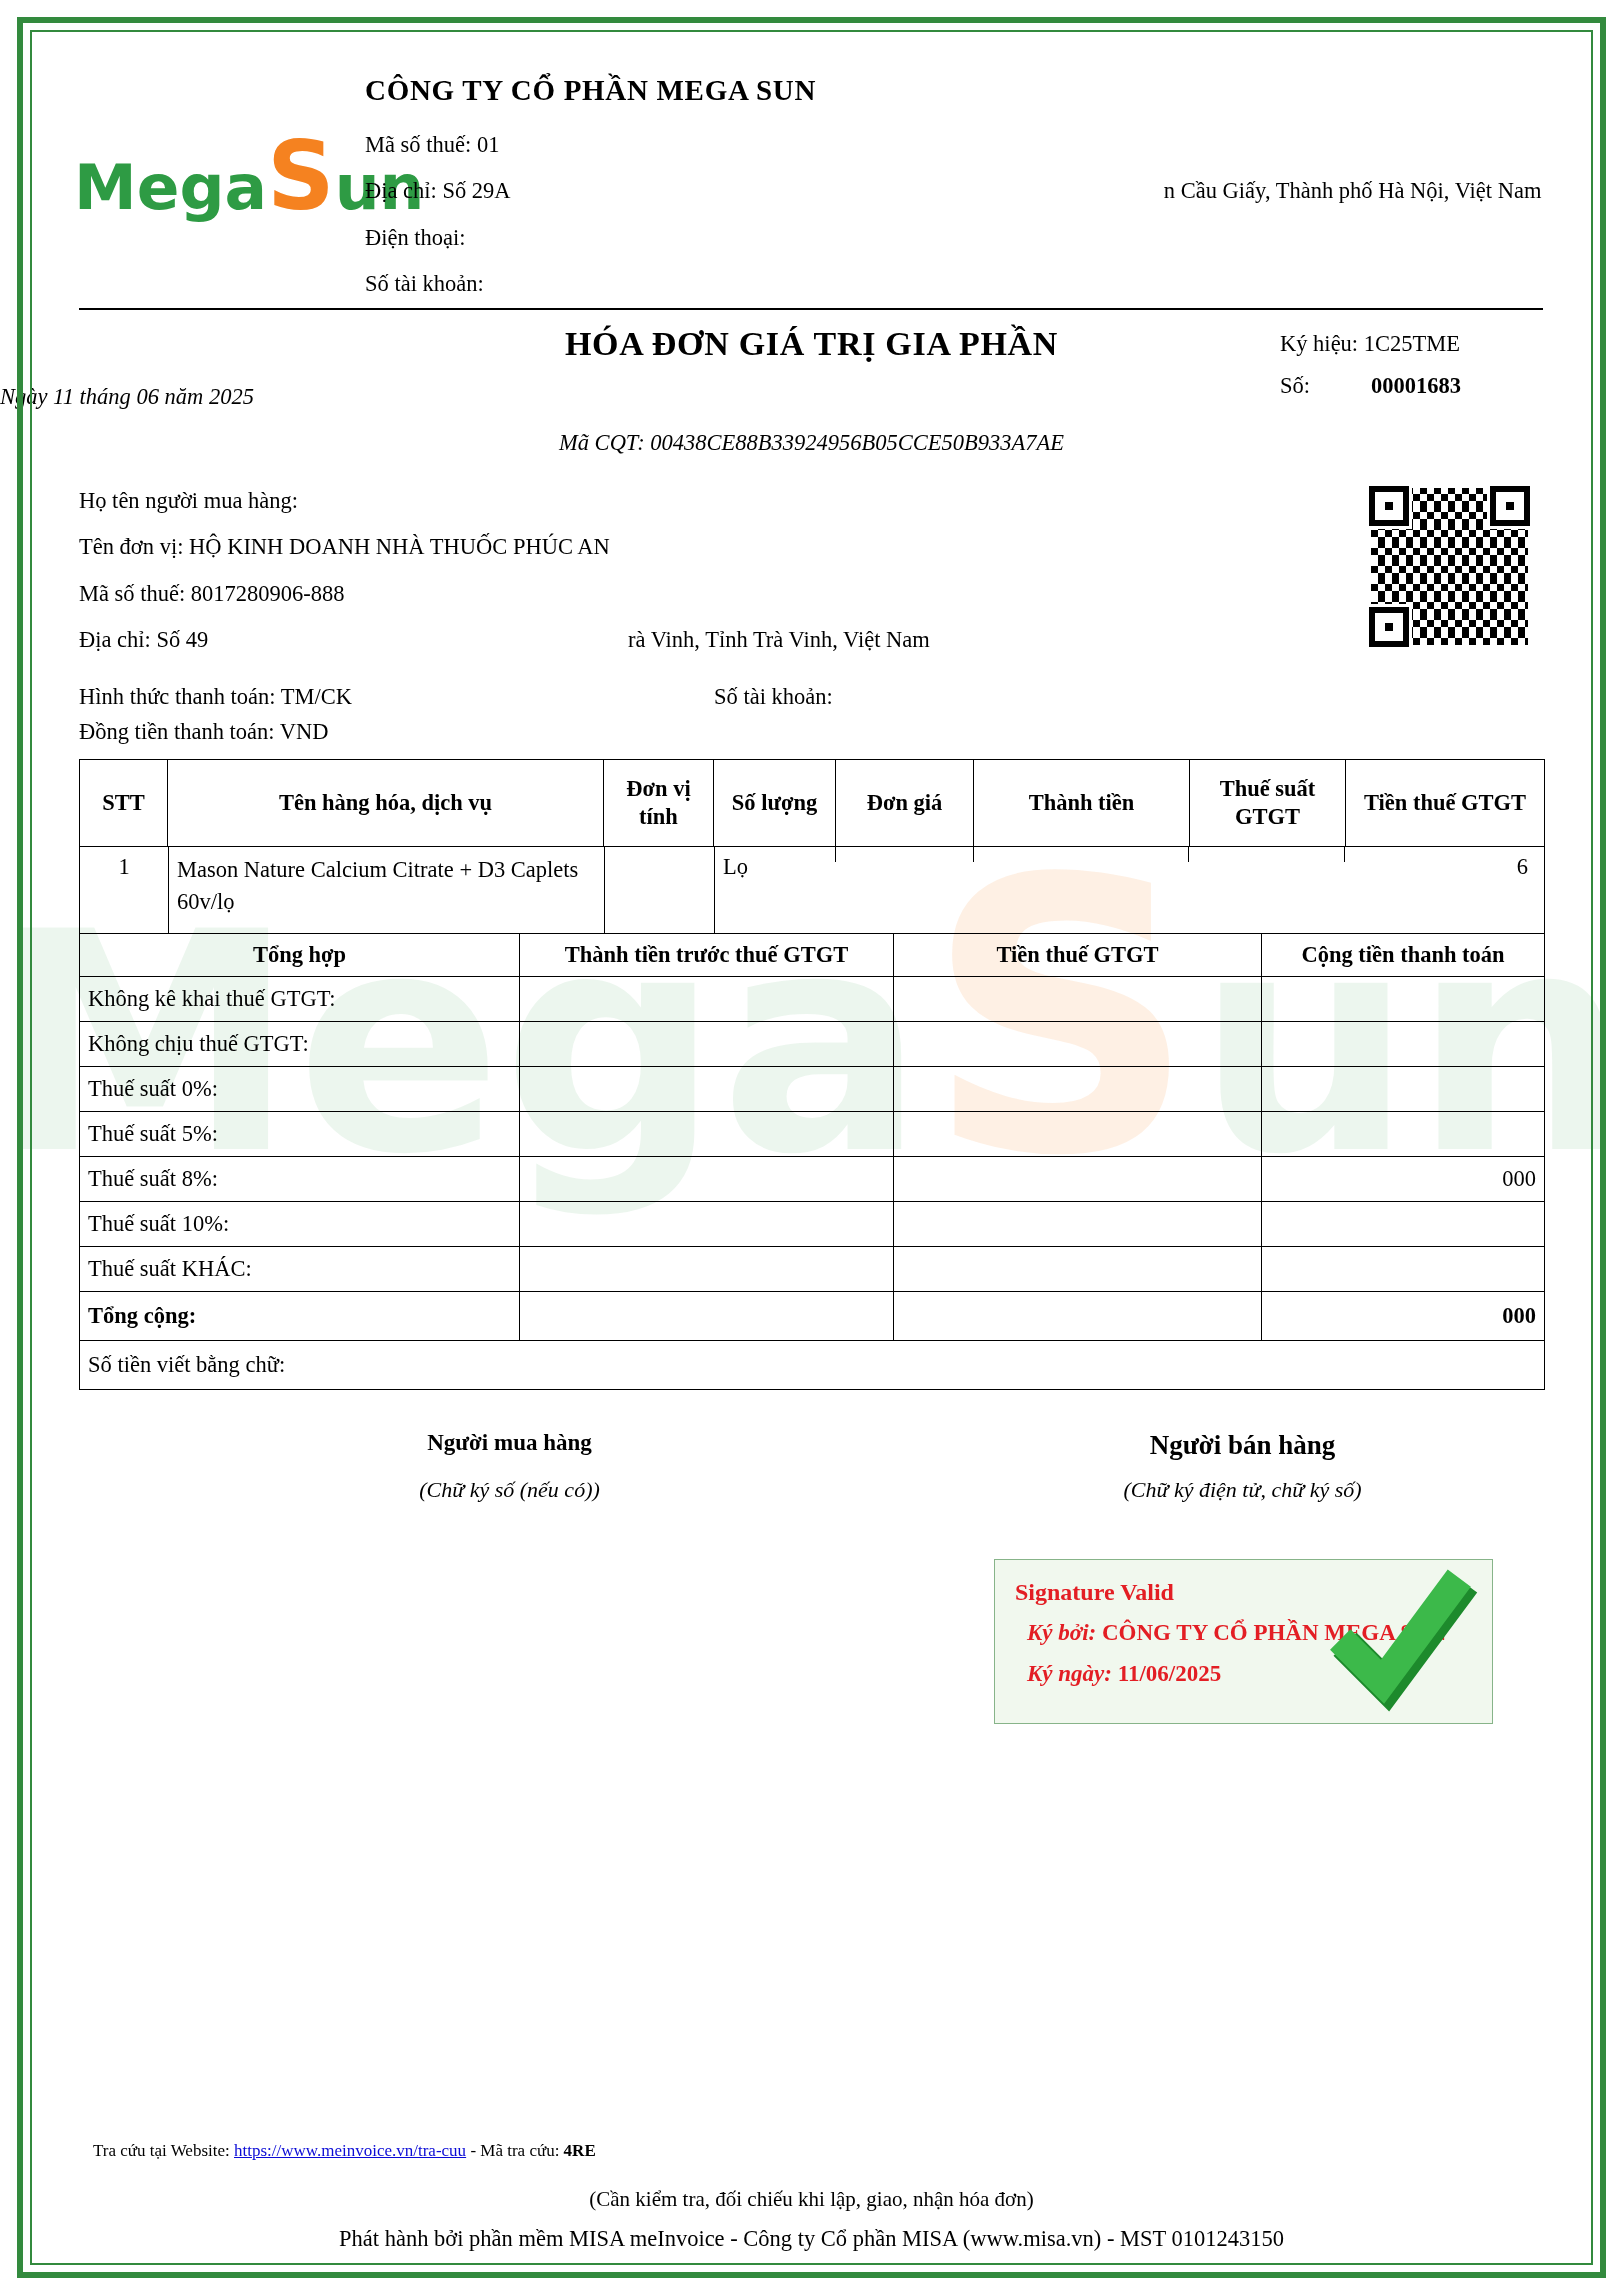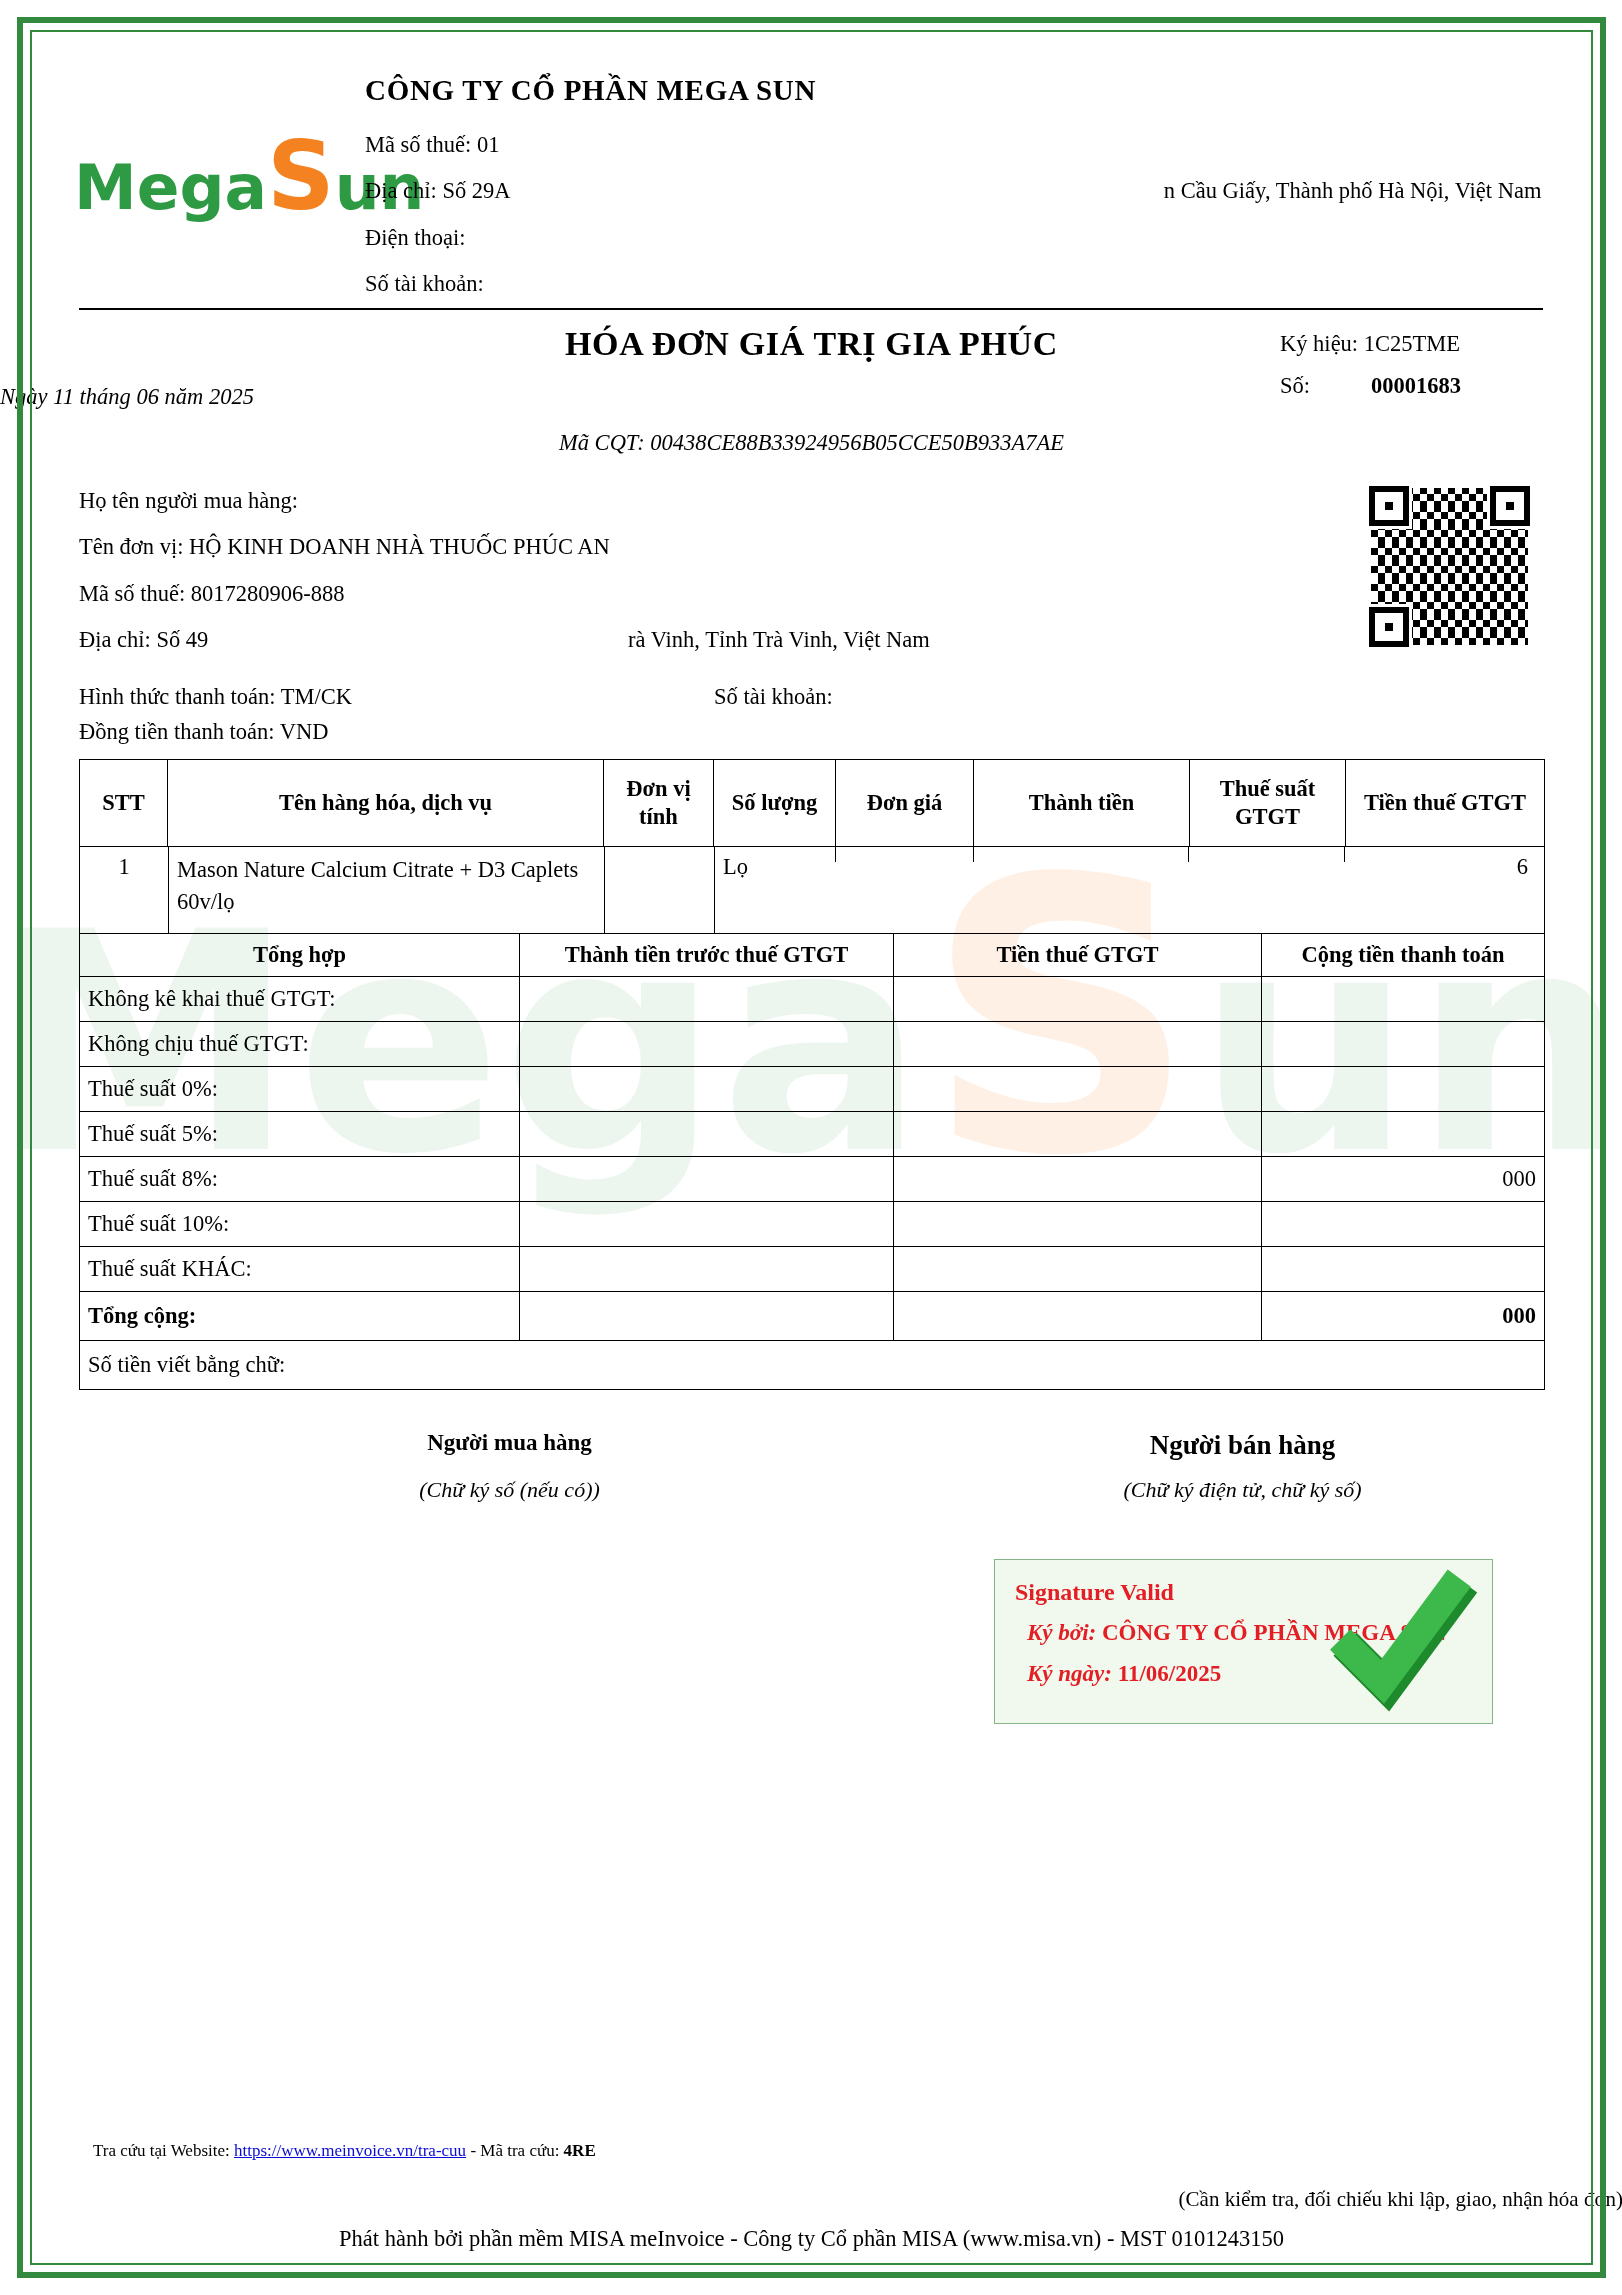--- a/index.html
+++ b/index.html
@@ -98,21 +98,21 @@
             box-sizing:border-box; padding:18.5px 0 0 20px; color:#e31e24; z-index:3; }
   .sigbox .sv { font-size:24px; font-weight:bold; }
   .sigbox .srow2 { margin-top:14.5px; font-size:23px; font-weight:bold; white-space:nowrap; }
   .sigbox .ital { font-style:italic;margin-left:12px; }
   .check { position:absolute; left:1298px; top:1532px; width:192px; height:192px; z-index:4; }
 
   
   .f1 { left:93px; top:2141px; font-size:17px; white-space:nowrap; }
   .f1 a { color:#0b0bd6; }
   .f1 .code { font-weight:bold; }
-  .f2 { left:0; top:2187px; width:1623px; text-align:right; font-size:21px; }
+  .f2 { left:0; top:2187px; width:1623px; text-align:center; font-size:21px; }
   .f3 { left:0; top:2226px; width:1623px; text-align:center; font-size:22.5px; }
 </style>
 </head>
 <body>
 
 <div class="page">
 
   <div class="border-outer"></div>
   <div class="border-inner"></div>
 
@@ -123,21 +123,21 @@
   <div class="z seller" style="position:absolute;">
     <div class="name">CÔNG TY CỔ PHẦN MEGA SUN</div>
     <div class="line l-mst"><span>Mã số thuế:</span>&nbsp;<span>01</span></div>
     <div class="line l-addr"><span>Địa chỉ: Số 29A</span><span class="addr-right">n Cầu Giấy, Thành phố Hà Nội, Việt Nam</span></div>
     <div class="line l-phone">Điện thoại:</div>
     <div class="line l-acct">Số tài khoản:</div>
   </div>
 
   <div class="z sep"></div>
 
-  <div class="z title">HÓA ĐƠN GIÁ TRỊ GIA PHÚC</div>
+  <div class="z title">HÓA ĐƠN GIÁ TRỊ GIA PHẦN</div>
   <div class="z serial"><span>Ký hiệu:</span>&nbsp;<span>1C25TME</span></div>
   <div class="z invnum"><span>Số:</span><span class="num">00001683</span></div>
   <div class="z date-line">Ngày 11 tháng 06 năm 2025</div>
   <div class="z cqt-line">Mã CQT: 00438CE88B33924956B05CCE50B933A7AE</div>
 
   <div class="z buyer" style="position:absolute;">
     <div class="brow b0">Họ tên người mua hàng:</div>
     <div class="brow b1">Tên đơn vị: HỘ KINH DOANH NHÀ THUỐC PHÚC AN</div>
     <div class="brow b2">Mã số thuế: 8017280906-888</div>
     <div class="brow b3"><span>Địa chỉ: Số 49</span><span class="baddr-right">rà Vinh, Tỉnh Trà Vinh, Việt Nam</span></div>

